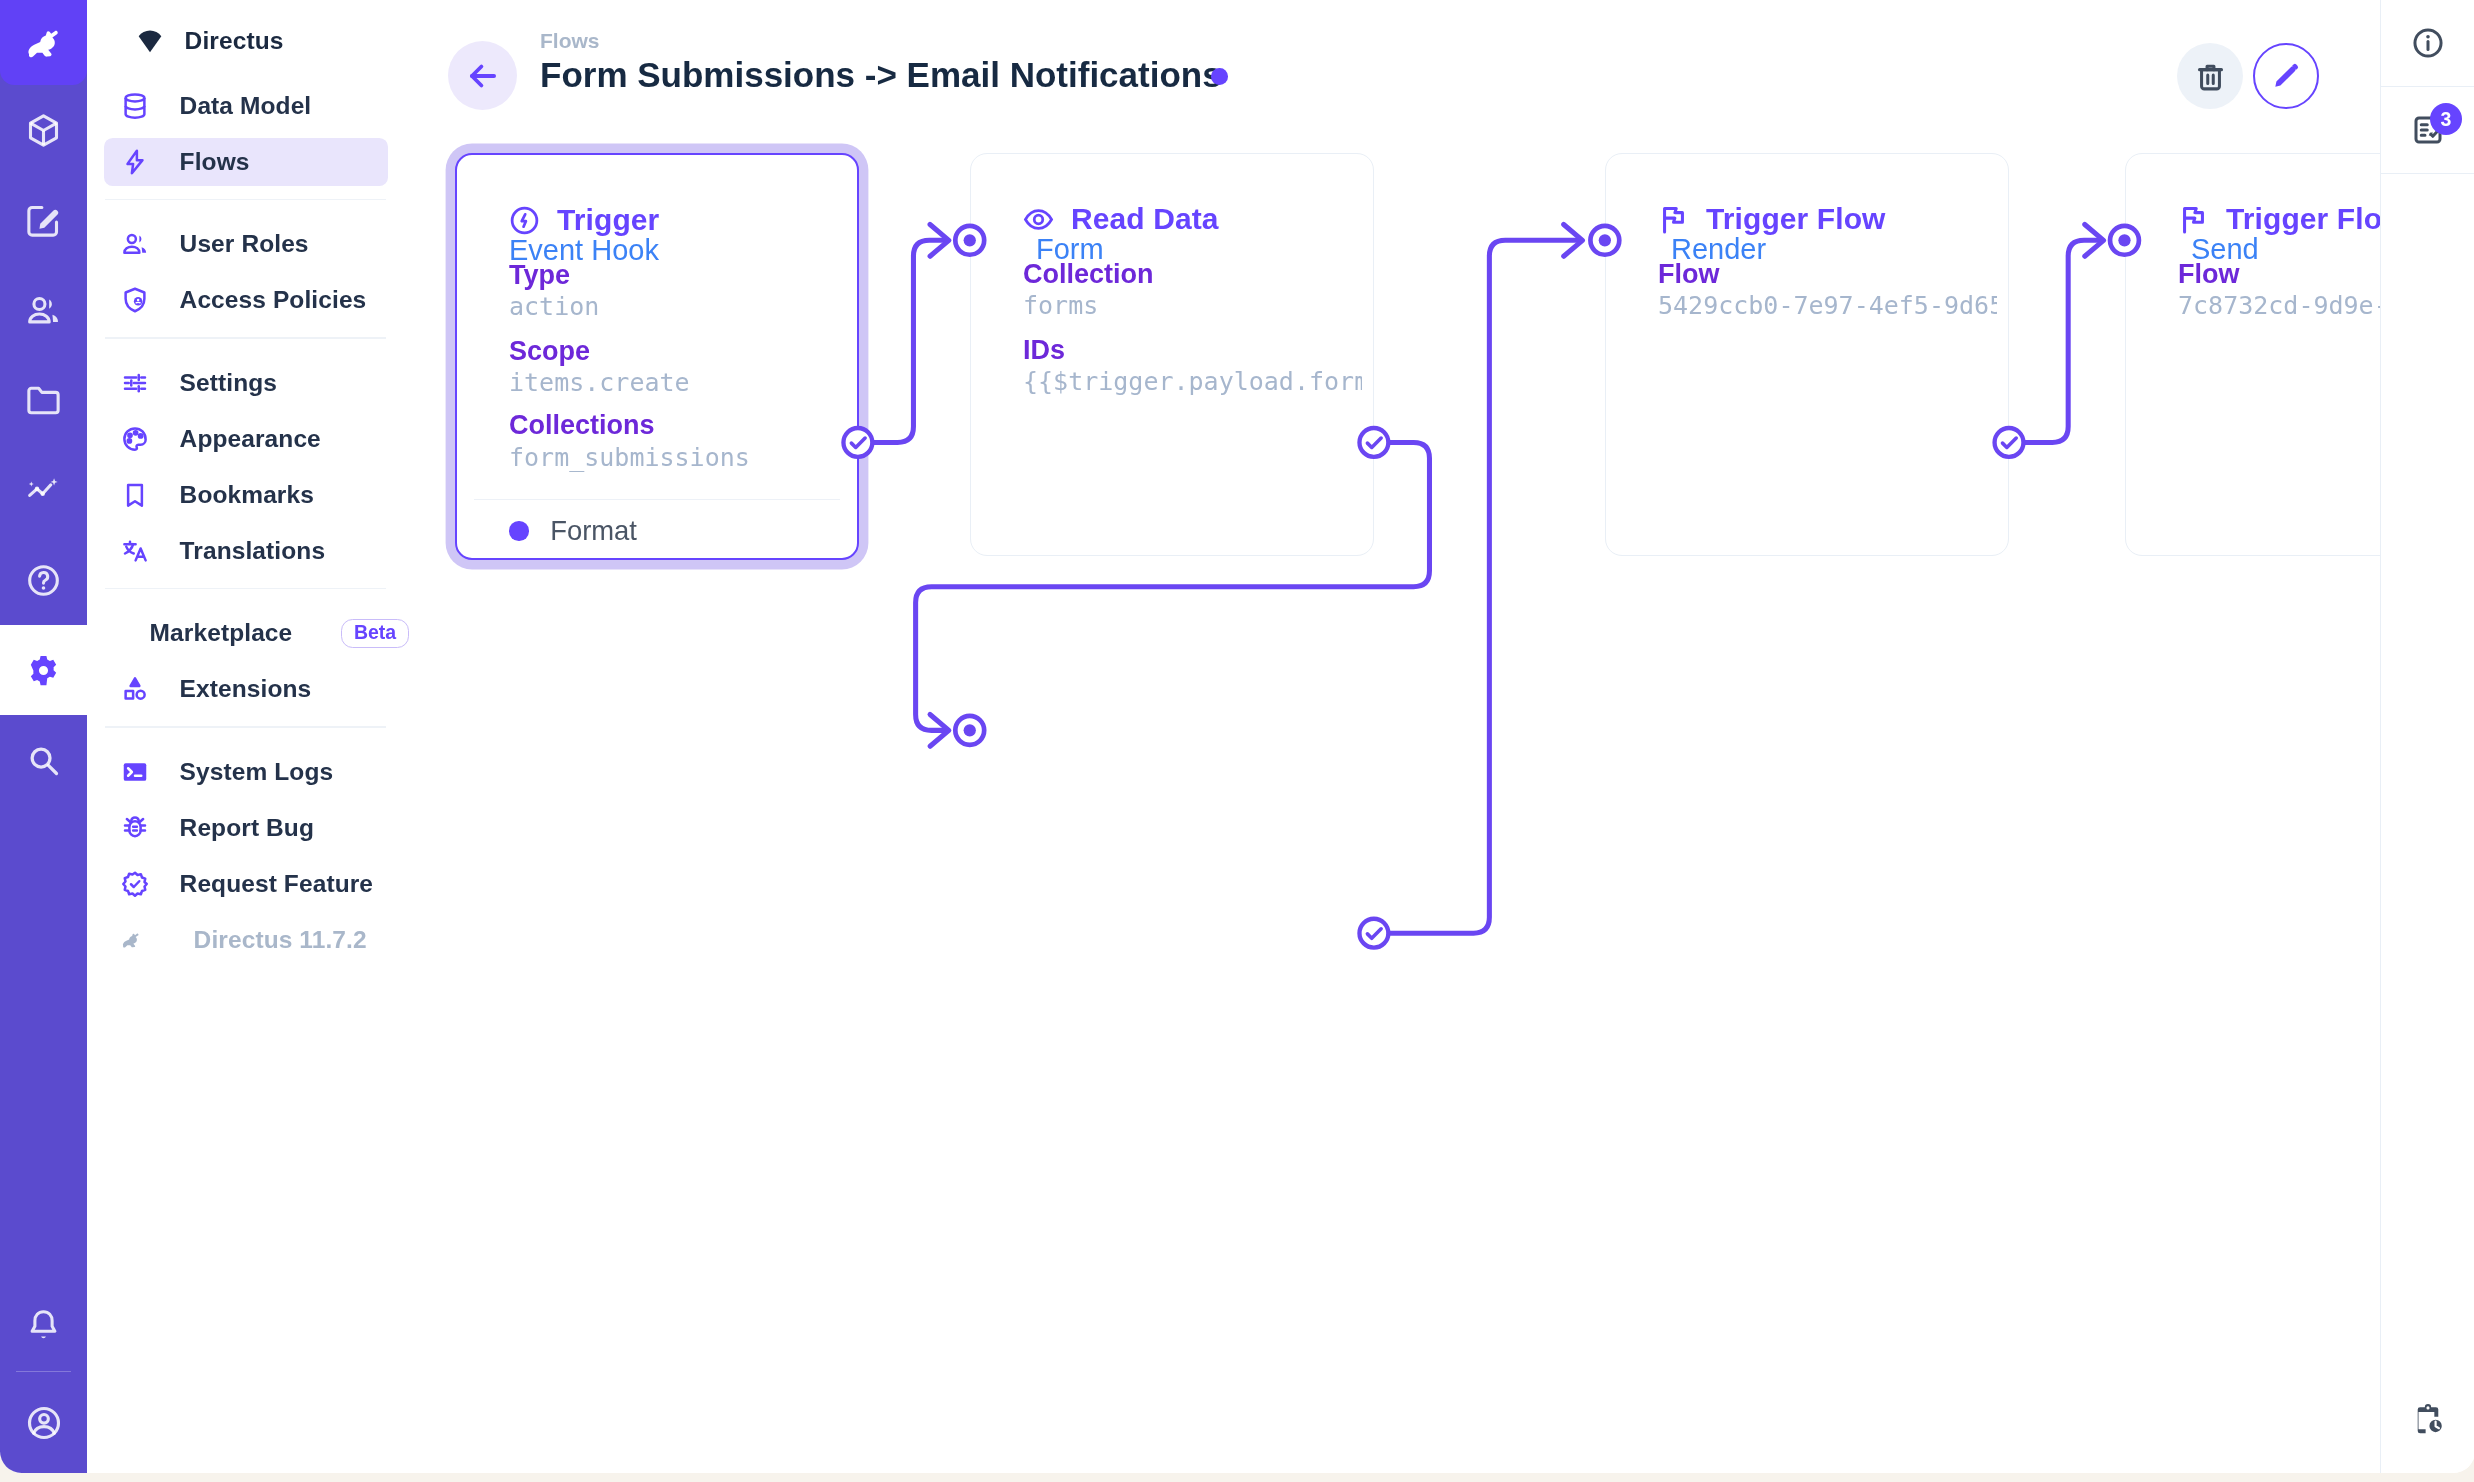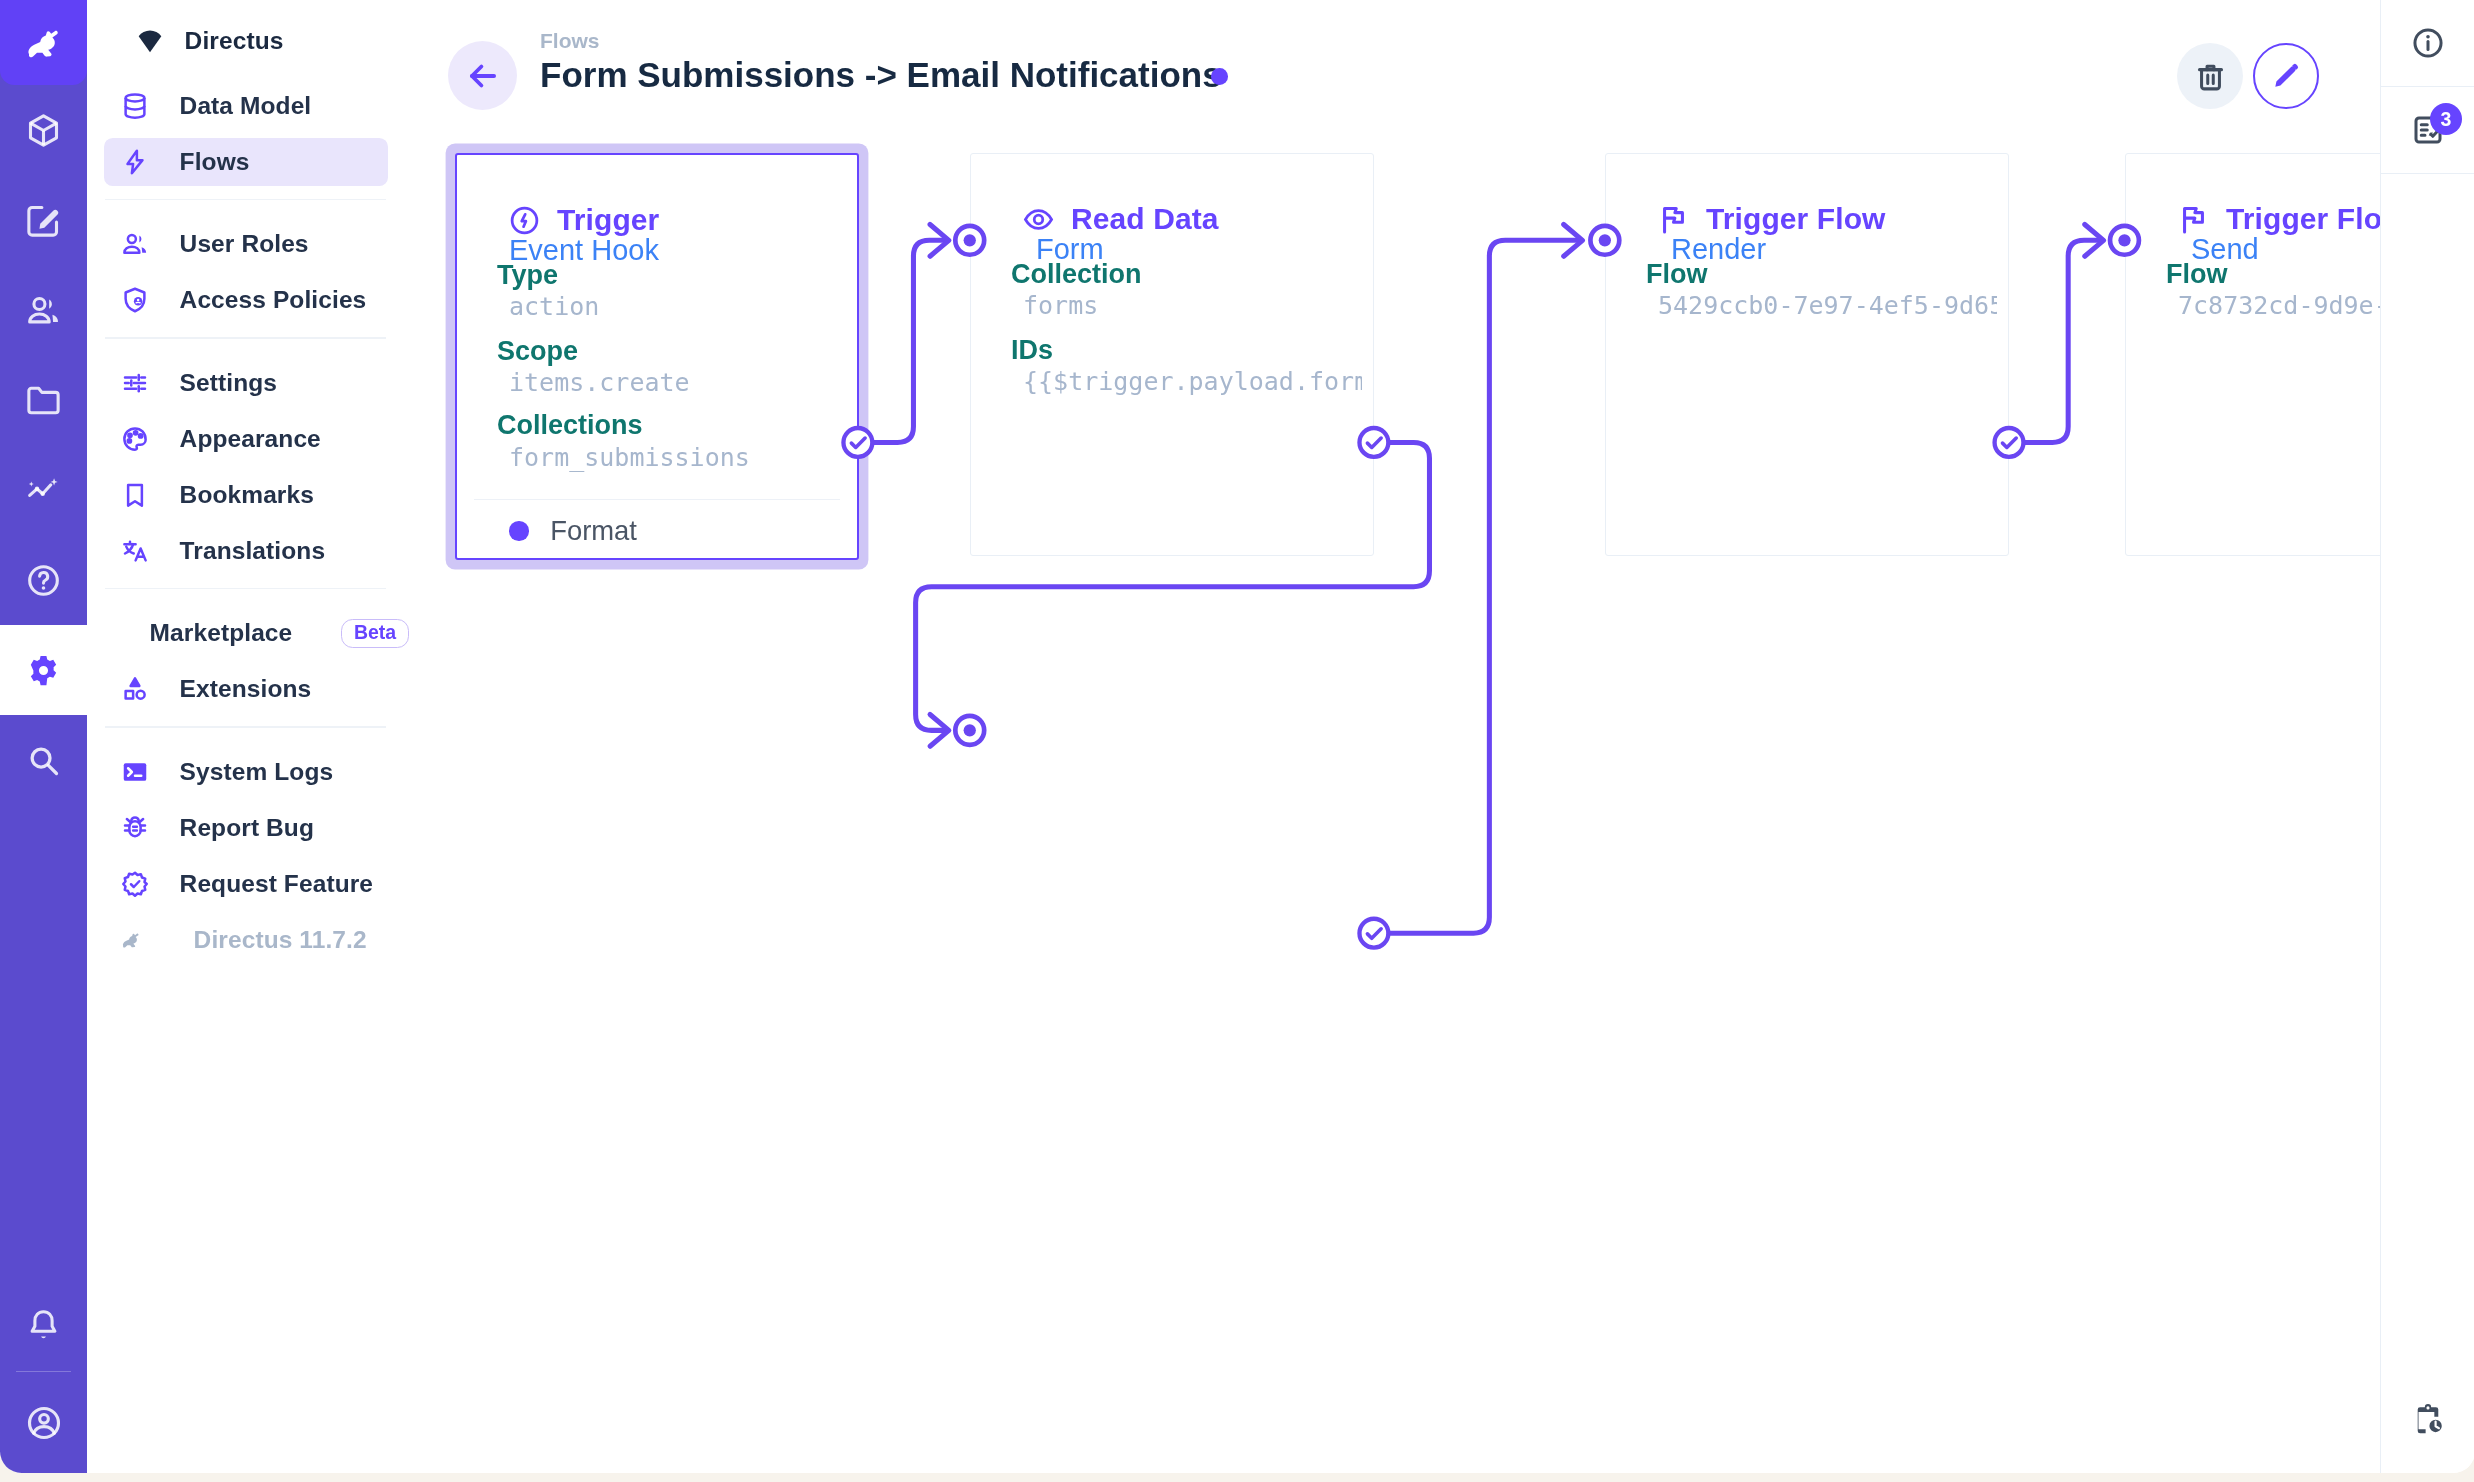--- a/index.html
+++ b/index.html
@@ -94,33 +94,33 @@
     background:#6644FF; color:#fff; font-size:19.5px; font-weight:700;
     display:flex; align-items:center; justify-content:center; padding:0 4.3px;
   }
   .rail-spacer { flex:1; }
   .rail-bottom { width:100%; height:108px; display:flex; align-items:center; justify-content:center; color:#414D5E; cursor:pointer; }
 
   
   .canvas { position:absolute; inset:0; z-index:1; }
   .panel {
     position:absolute; width:404px; height:403px; background:#fff;
-    border:1.4px solid #E9EFF6; border-radius:3px;
+    border:1.4px solid #E9EFF6; border-radius:17px;
   }
   .panel.selected {
     border:2.9px solid #6644FF;
     box-shadow:0 0 0 9.4px #CFC6F6;
     height:407px;
   }
   .p-title {
     position:absolute; top:48px; left:51px; display:flex; align-items:center; gap:16px;
     color:#6644FF; font-size:30px; font-weight:700; letter-spacing:0.1px;
   }
   .p-port-label { position:absolute; top:79px; left:52px; font-size:29px; color:#3b82f6; line-height:32px; }
-  .p-field-label { position:absolute; left:40px; font-size:27px; font-weight:700; color:#0f766e; line-height:32px; }
+  .p-field-label { position:absolute; left:52px; font-size:27px; font-weight:700; color:#6d28d9; line-height:32px; }
   .p-field-value {
     position:absolute; left:52px; font-family:"DejaVu Sans Mono","Liberation Mono",monospace;
     font-size:25px; color:#A6B6CD; line-height:32px; white-space:nowrap; overflow:hidden; max-width:339px;
   }
   .p-divider { position:absolute; left:17.3px; right:17.3px; top:344px; height:1.4px; background:#EDF1F7; }
   .p-status { position:absolute; left:52px; top:360px; display:flex; align-items:center; gap:21.7px; }
   .p-status-dot { width:19.5px; height:19.5px; border-radius:50%; background:#6644FF; }
   .p-status-label { font-size:27.4px; color:#4A5565; }
 
   .connectors { position:absolute; inset:0; z-index:5; pointer-events:none; }

